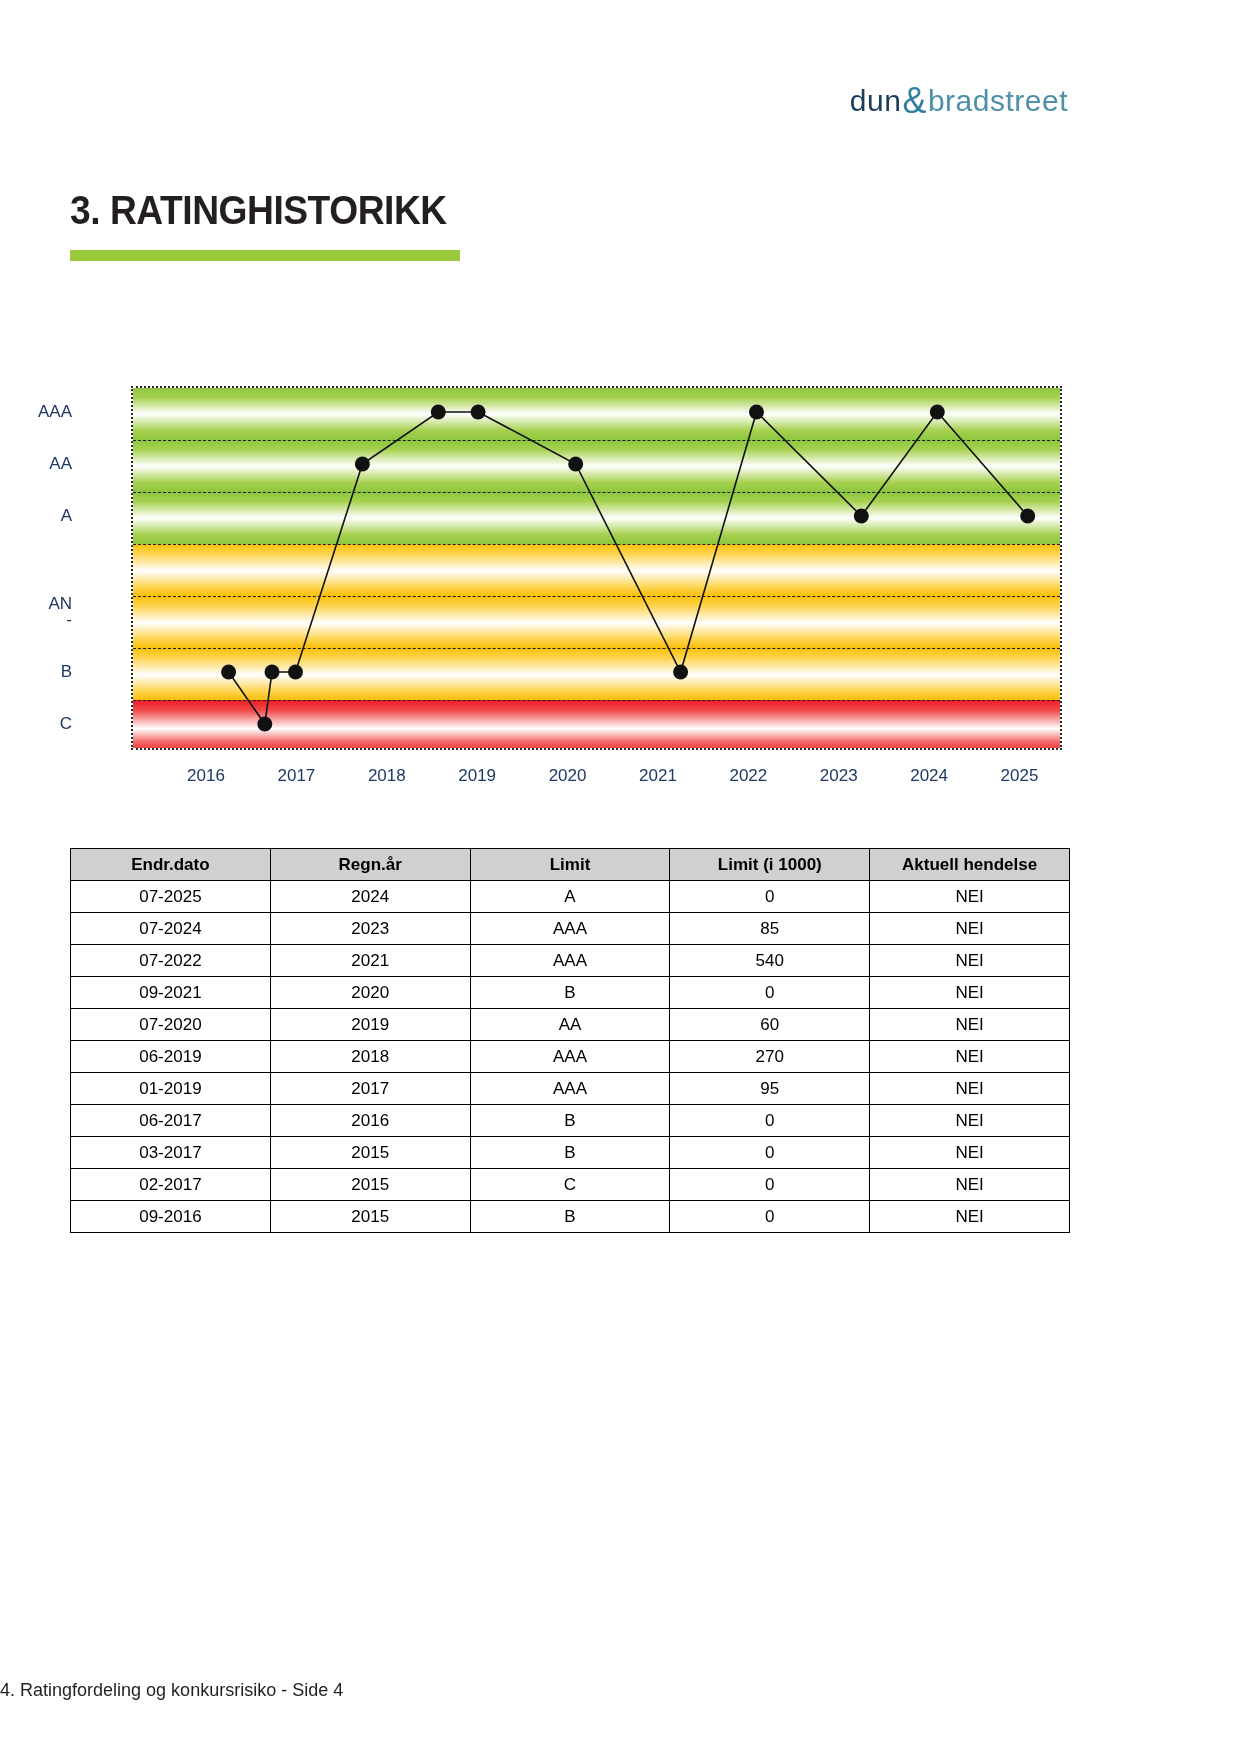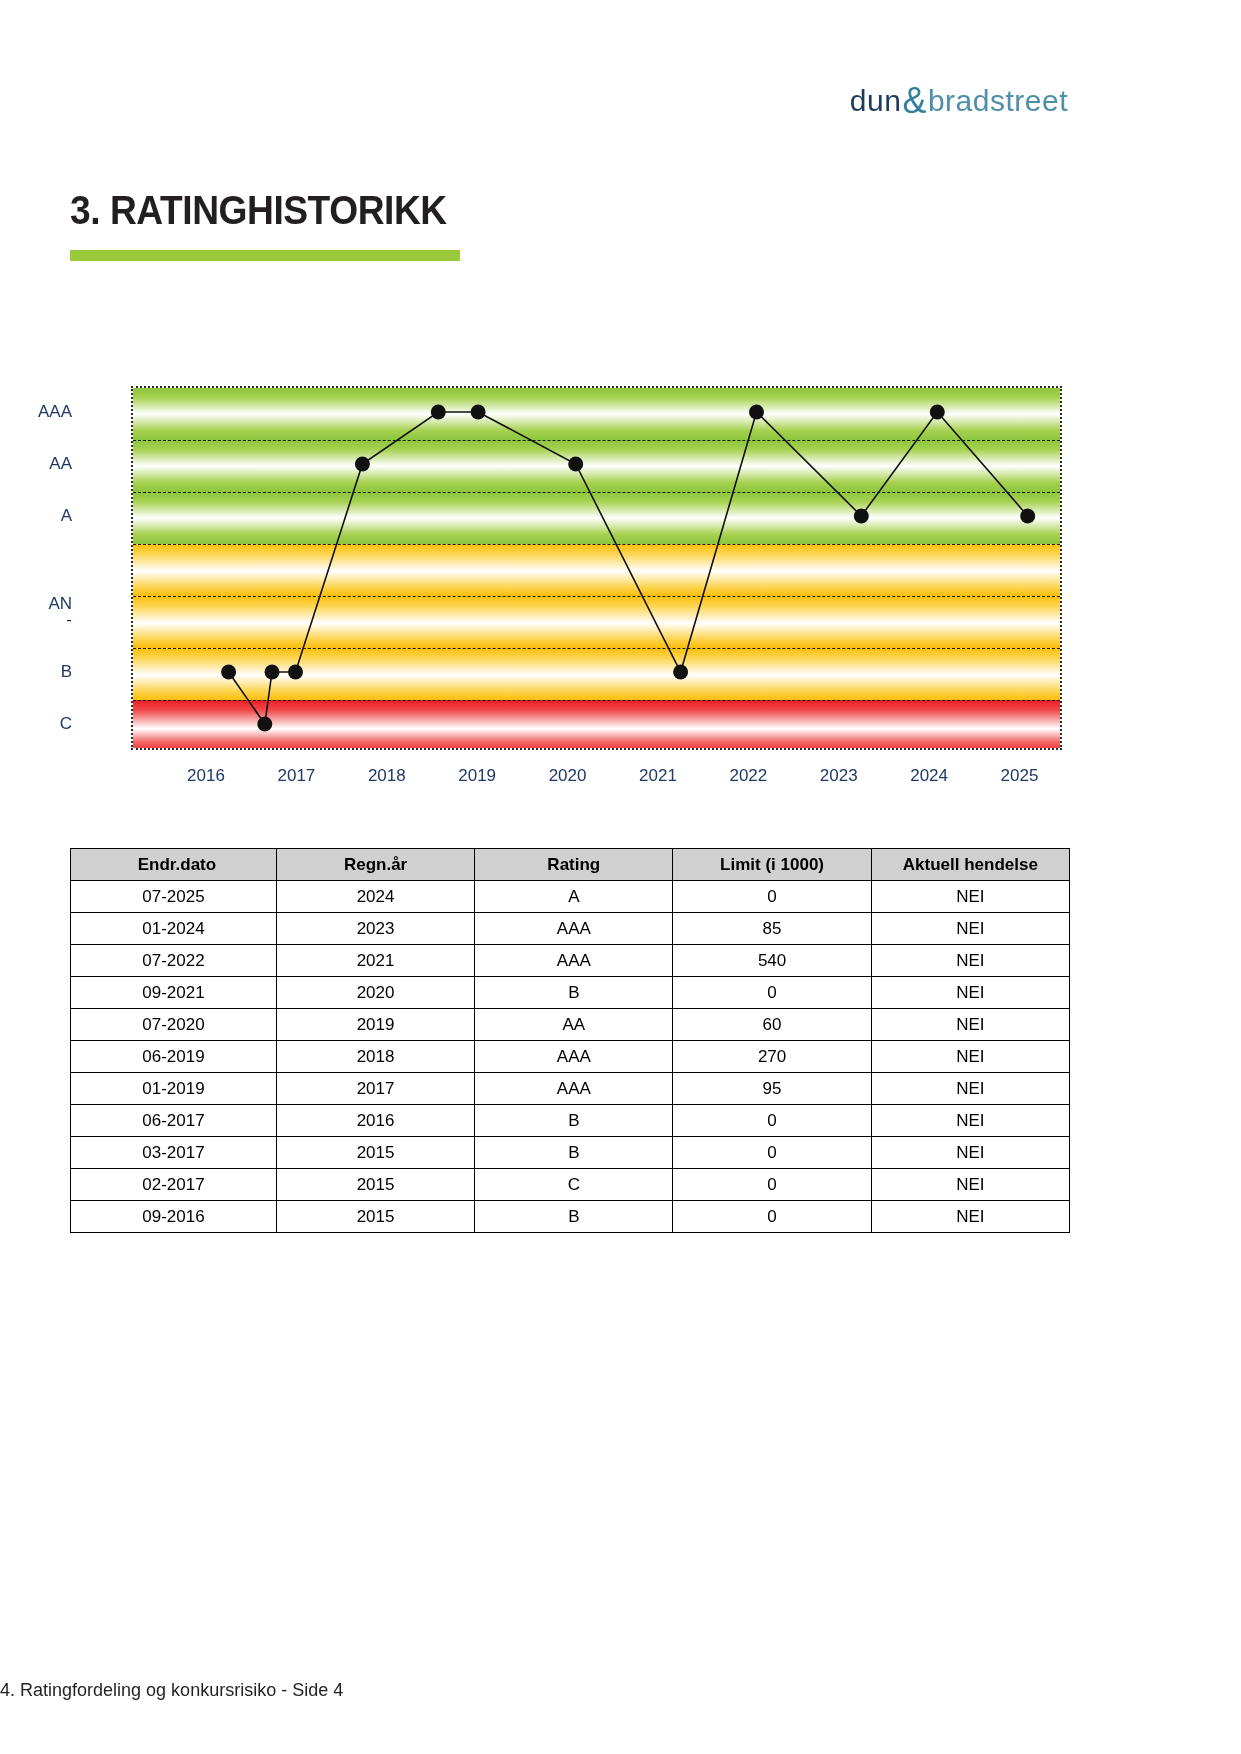--- a/index.html
+++ b/index.html
@@ -128,37 +128,37 @@
       <div class="xlab" style="left: 707.741px;">2023</div>
       <div class="xlab" style="left: 798.129px;">2024</div>
       <div class="xlab" style="left: 888.517px;">2025</div>
     </div>
 </div>
 
 <div id="tablewrap">
   <table>
     <thead>
         <tr id="thead-row">
-          <th style="width: 18%; padding-left: 7px;">Endr.dato</th>
+          <th style="width: 18%;">Endr.dato</th>
           <th style="width: 18%;">Regn.år</th>
-          <th style="width: 18%;">Rating</th>
+          <th style="width: 18%;">Limit</th>
           <th style="width: 18%;">Limit (i 1000)</th>
           <th style="width: 18%;">Aktuell hendelse</th>
         </tr>
       </thead>
     <tbody id="tbody">
         <tr>
           <td>07-2025</td>
           <td>2024</td>
           <td>A</td>
           <td>0</td>
           <td>NEI</td>
         </tr>
         <tr>
-          <td>01-2024</td>
+          <td>07-2024</td>
           <td>2023</td>
           <td>AAA</td>
           <td>85</td>
           <td>NEI</td>
         </tr>
         <tr>
           <td>07-2022</td>
           <td>2021</td>
           <td>AAA</td>
           <td>540</td>

